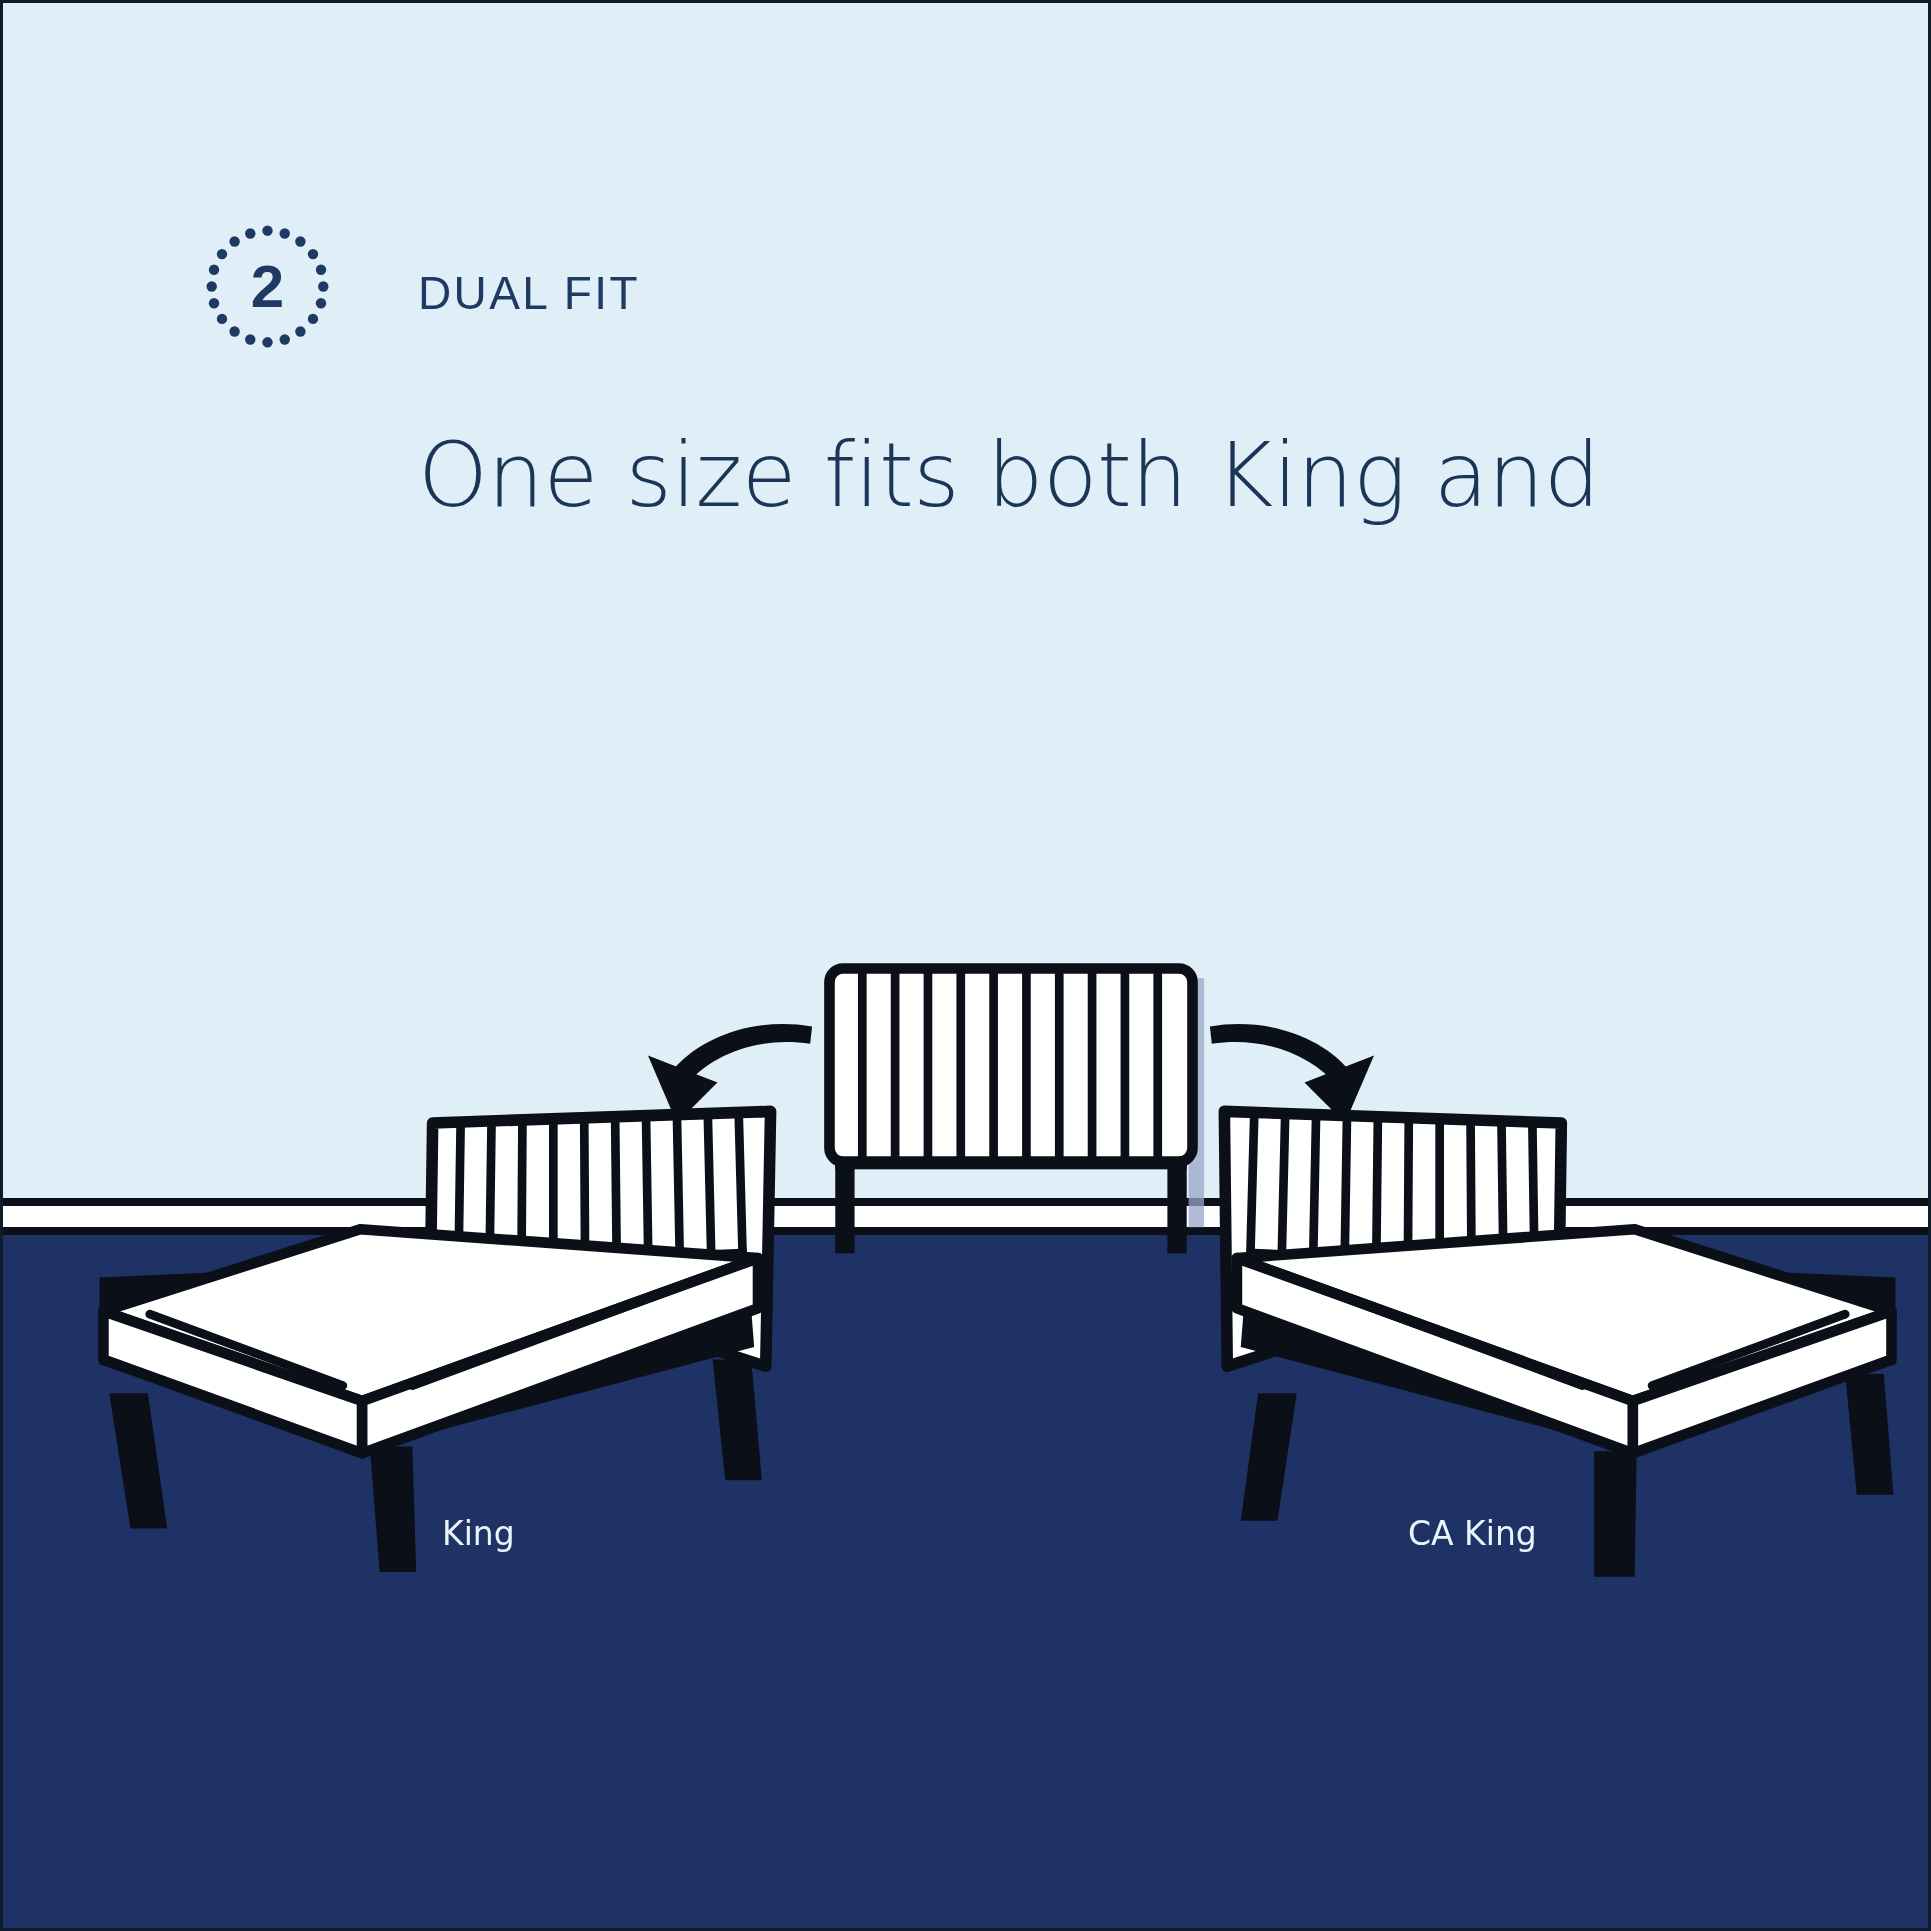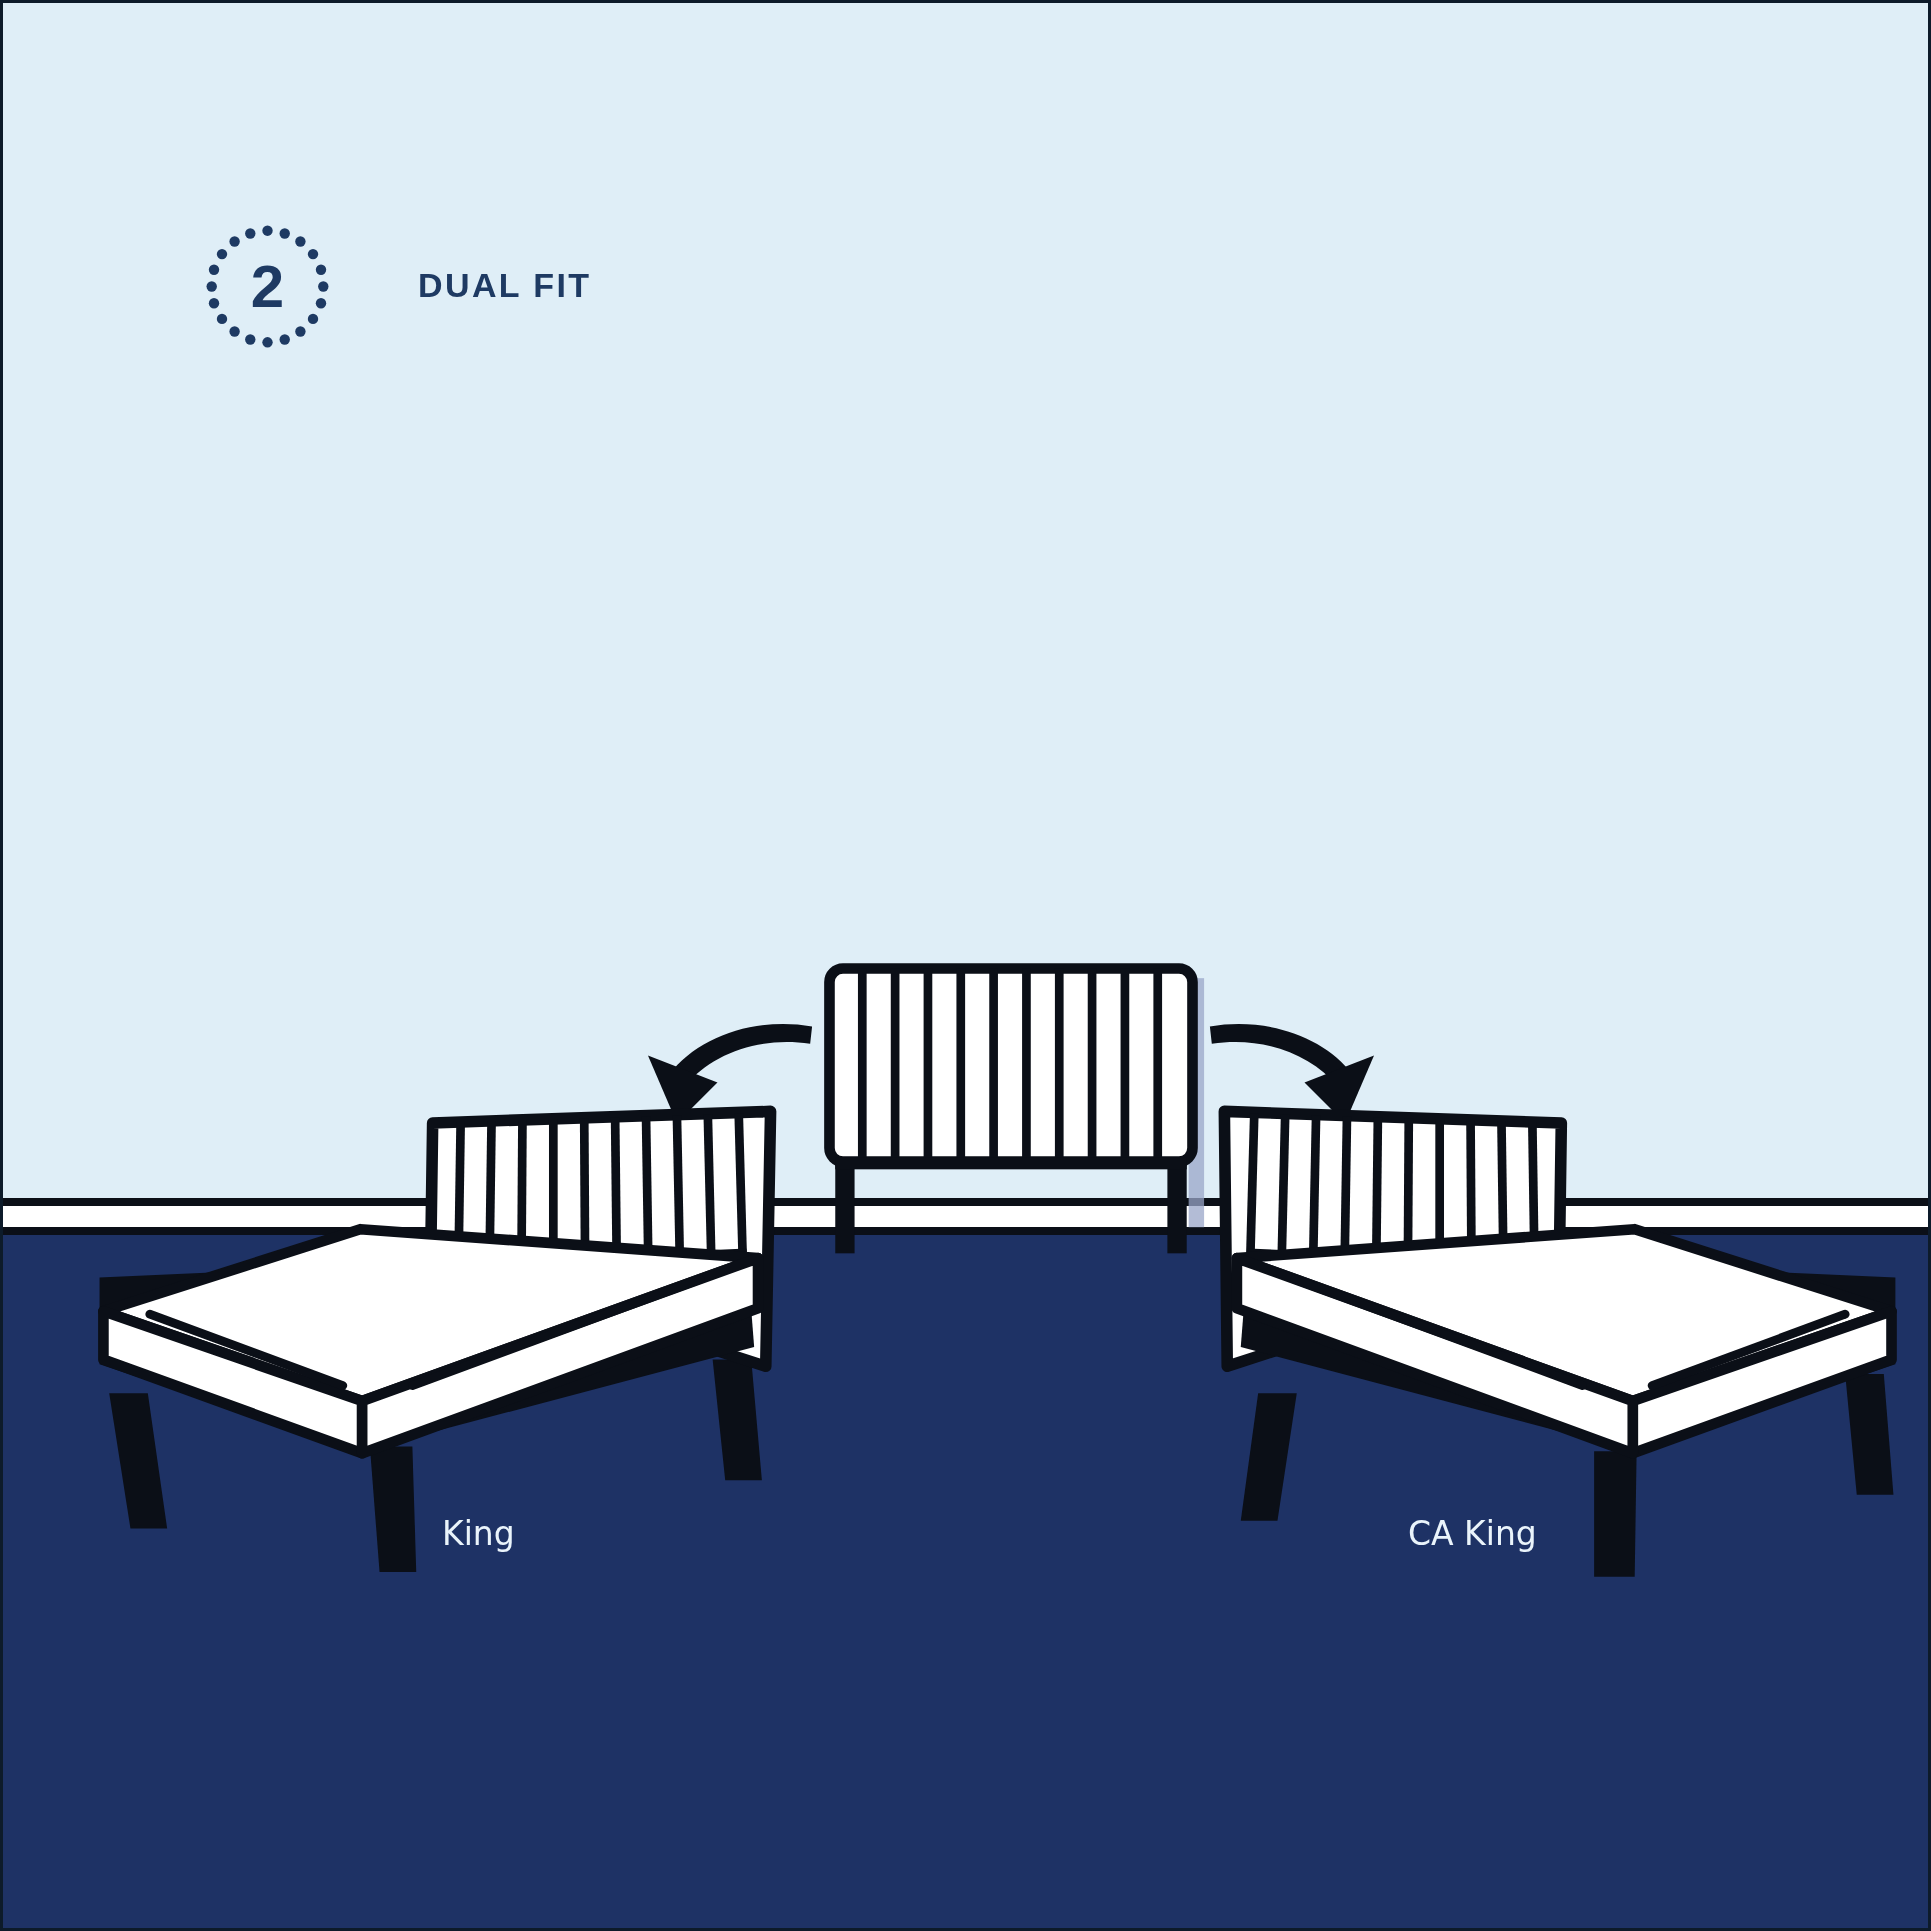--- a/index.html
+++ b/index.html
@@ -70,22 +70,22 @@
     font-size: 60px;
     font-weight: 700;
     color: #1e3a63;
     letter-spacing: 0px;
     font-family: "Liberation Sans", sans-serif;
   }
   .eyebrow {
     position: absolute;
     left: 415px;
     top: 263px;
-    font-size: 34px;
-    font-weight: 700;
+    font-size: 46px;
+    font-weight: 400;
     letter-spacing: 2.4px;
     color: #1e3a63;
     font-family: "Liberation Sans", sans-serif;
     white-space: nowrap;
   }
 
   
   .headline {
     position: absolute;
     left: 415px;
@@ -156,20 +156,21 @@
         <circle cx="31.8" cy="19.2" r="5.4"></circle>
         <circle cx="48.1" cy="10.9" r="5.4"></circle>
       </g>
     </svg>
     <div class="badge-number">2</div>
   </div>
 
   <div class="eyebrow">DUAL FIT</div>
 
   <div class="headline">
+    <span class="hl-line">One size fits both King and</span>
   </div>
 
   <svg id="scene" viewBox="0 0 2000 2000">
 
     <defs>
 
       <clipPath id="clip-center">
         <rect x="856" y="1000" width="376" height="200" rx="14"></rect>
       </clipPath>
     </defs>

